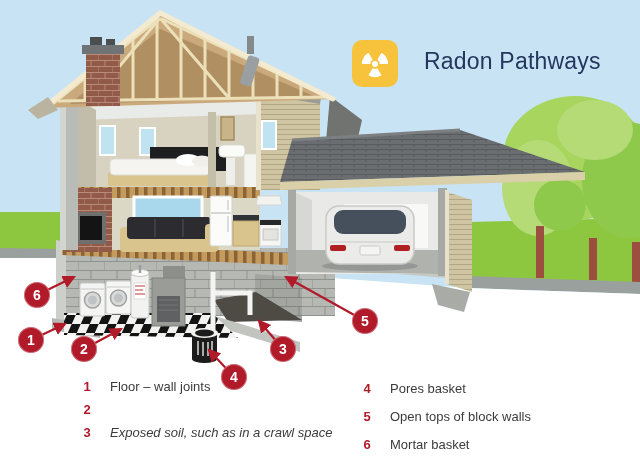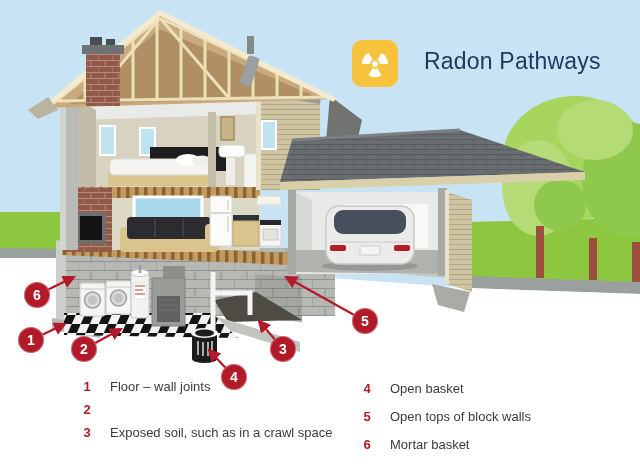--- a/index.html
+++ b/index.html
@@ -308,27 +308,27 @@
   <div class="legend-col left">
     <div class="legend-row">
       <span class="legend-num">1</span>
       <span class="legend-label">Floor – wall joints</span>
     </div>
     <div class="legend-row">
       <span class="legend-num" style="align-self:center;">2</span>
     </div>
     <div class="legend-row">
       <span class="legend-num">3</span>
-      <span class="legend-label" style="max-width:230px;">Exposed soil, such as in a crawl space</span>
+      <span class="legend-label" style="max-width:230px;font-style:italic;">Exposed soil, such as in a crawl space</span>
     </div>
   </div>
   <div class="legend-col right">
     <div class="legend-row">
       <span class="legend-num">4</span>
-      <span class="legend-label">Open basket</span>
+      <span class="legend-label">Pores basket</span>
     </div>
     <div class="legend-row">
       <span class="legend-num">5</span>
       <span class="legend-label" style="max-width:200px;">Open tops of block walls</span>
     </div>
     <div class="legend-row">
       <span class="legend-num">6</span>
       <span class="legend-label">Mortar basket</span>
     </div>
   </div>

